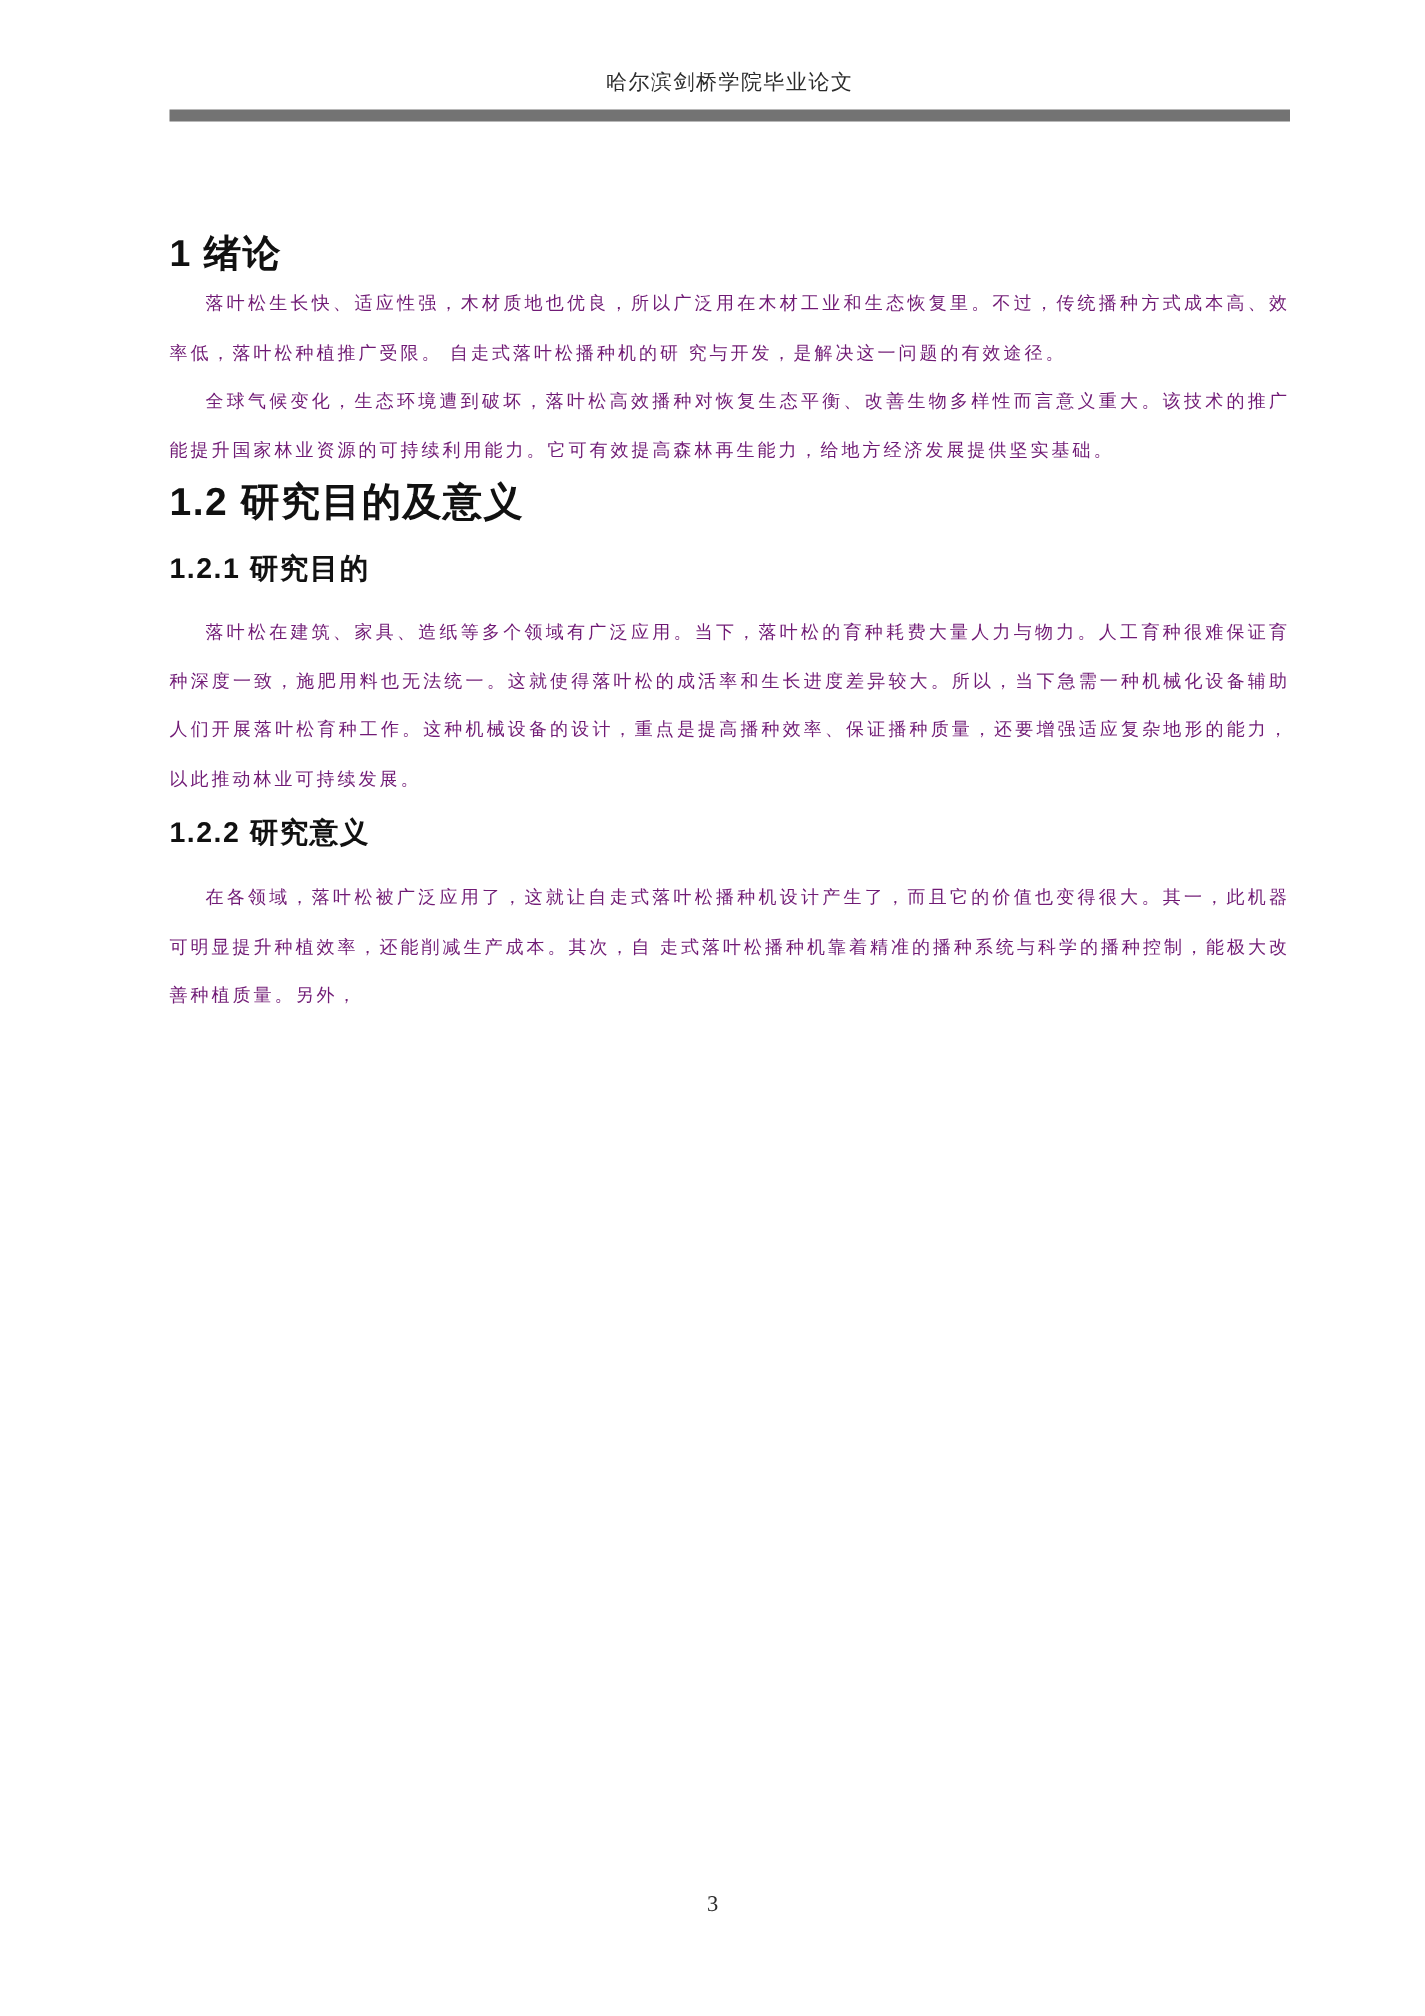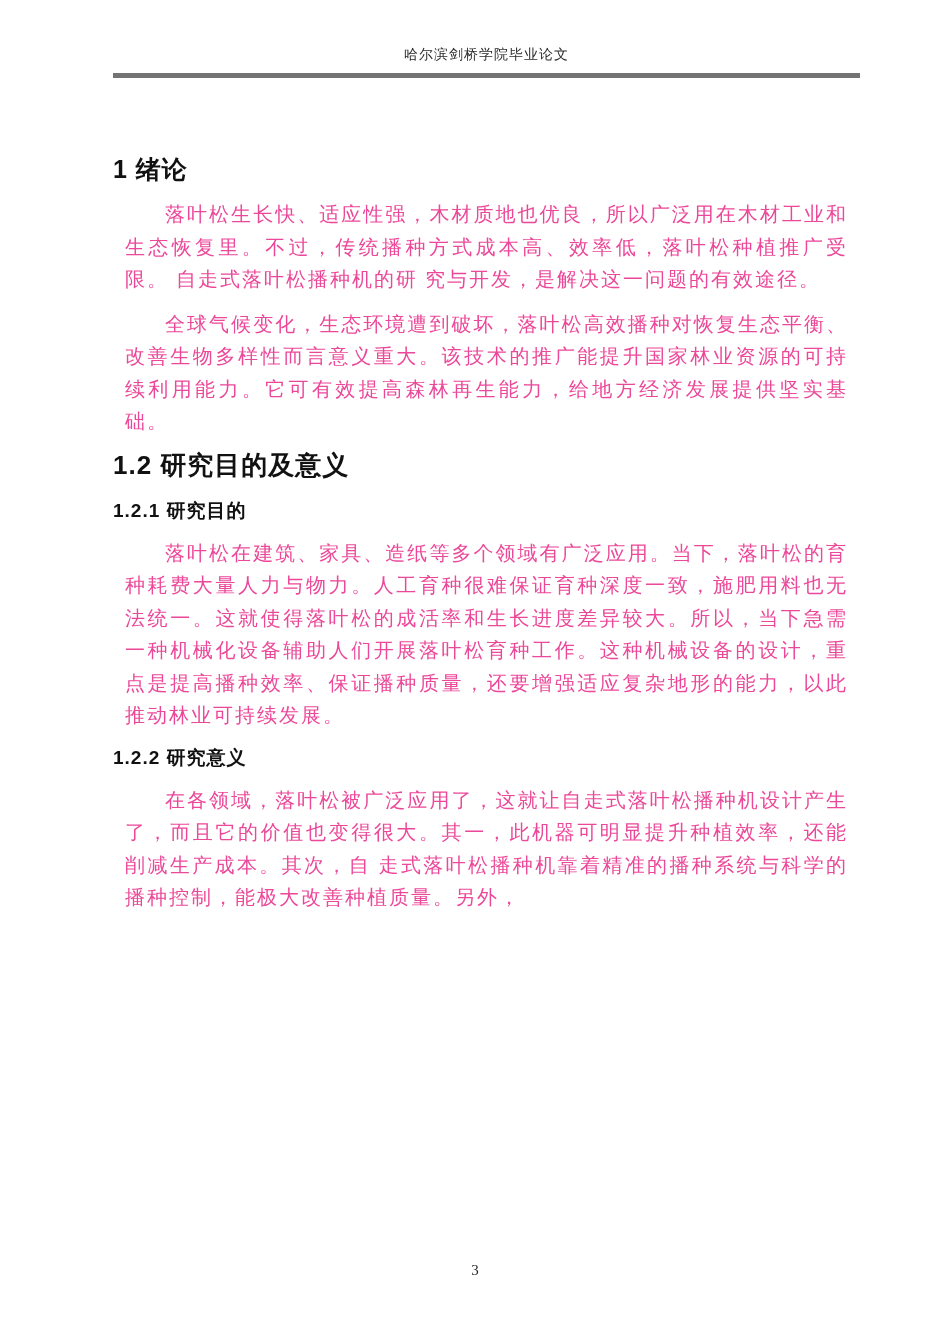--- a/index.html
+++ b/index.html
@@ -19,21 +19,21 @@
   .running-header {
     position: absolute;
     top: 46px;
     left: 113px;
     width: 747px;
     text-align: center;
     font-size: 14px;
     letter-spacing: 1px;
     color: #2b2b2b;
     padding-bottom: 9px;
-    border-bottom: 5px solid #737373;
+    border-bottom: 8px solid #737373;
   }
   .content {
     position: absolute;
     top: 79px;
     left: 113px;
     width: 747px;
   }
   .content h1, .content h2, .content h3 {
     font-family: "Liberation Sans", "DejaVu Sans", sans-serif;
     font-weight: bold;
@@ -63,28 +63,28 @@
     margin: 17px 0 11px 0;
     letter-spacing: 1px;
   }
   .h-sub-122 {
     font-size: 19px;
     line-height: 28px;
     margin: 7px 0 12px 0;
     letter-spacing: 1px;
   }
   .content p {
-    margin: 12px;
-    font-size: 20px;
+    margin: 0;
+    font-size: 12px;
     line-height: 32.5px;
     letter-spacing: 2px;
     text-align: justify;
     text-justify: inter-ideograph;
     text-indent: 2em;
-    color: #ec4899;
+    color: #701a75;
   }
   .page-footer {
     position: absolute;
     top: 1262px;
     left: 0;
     width: 950px;
     text-align: center;
     font-size: 15px;
     color: #2b2b2b;
   }

